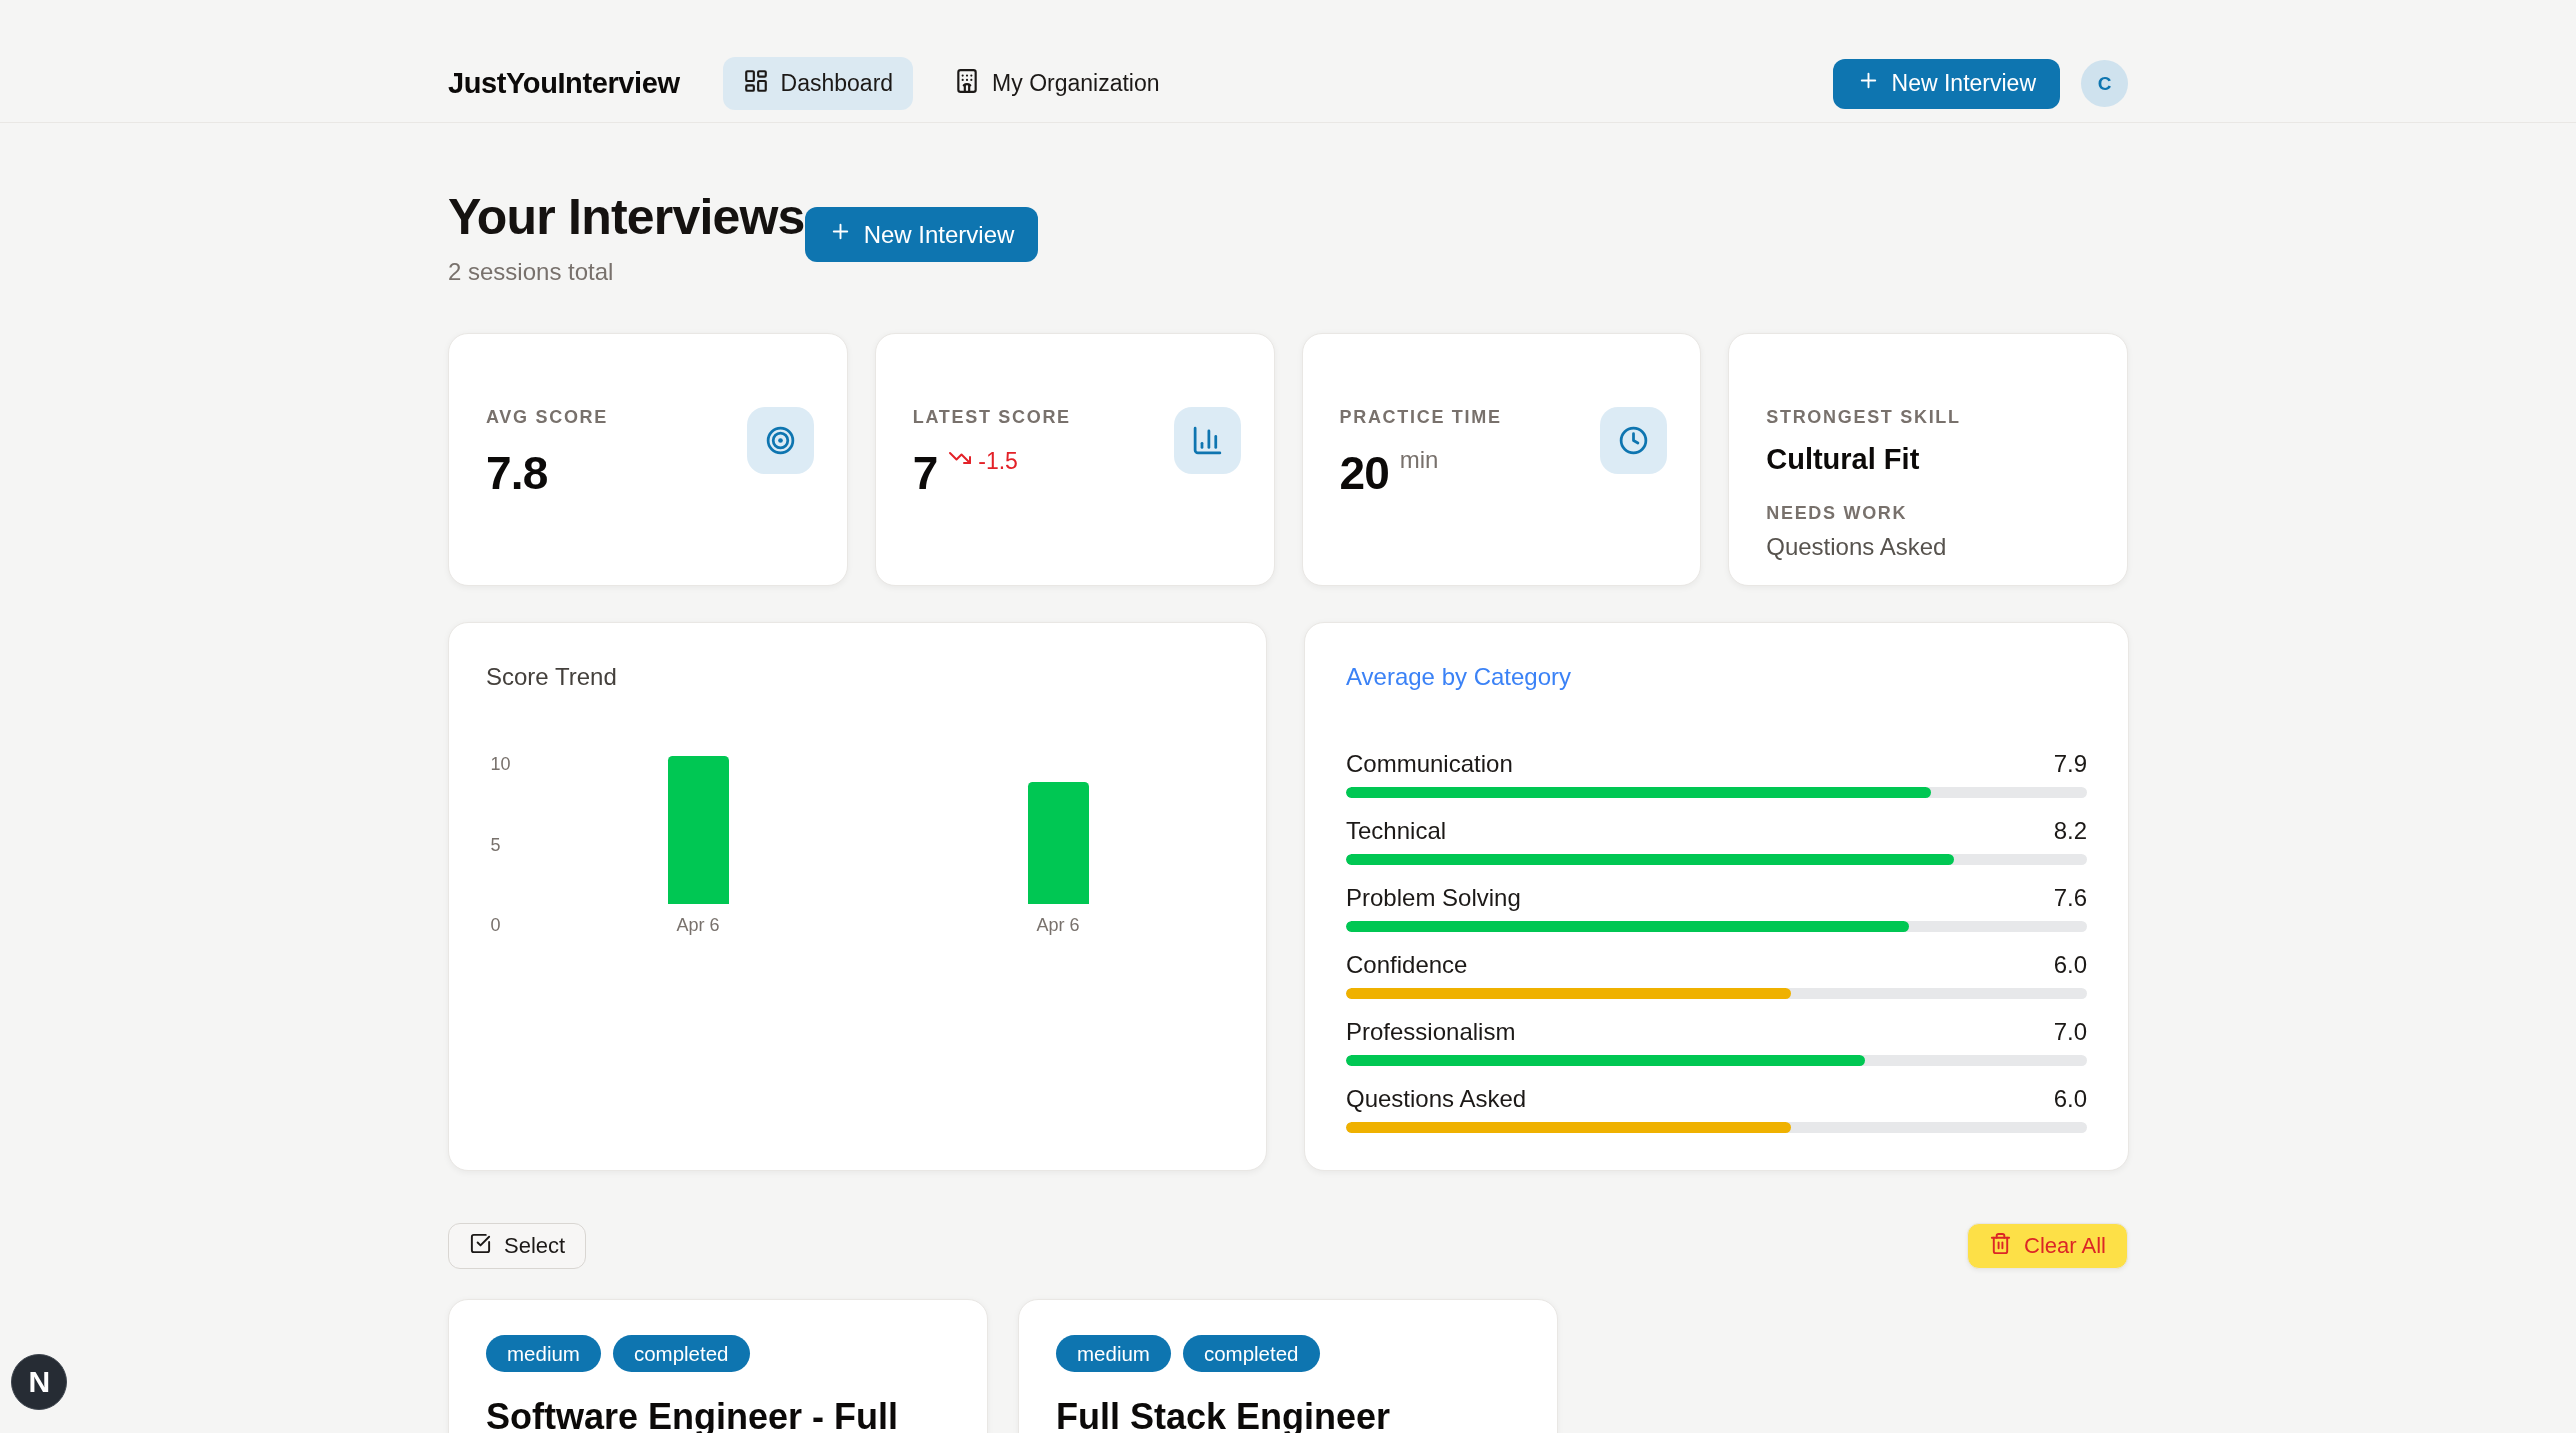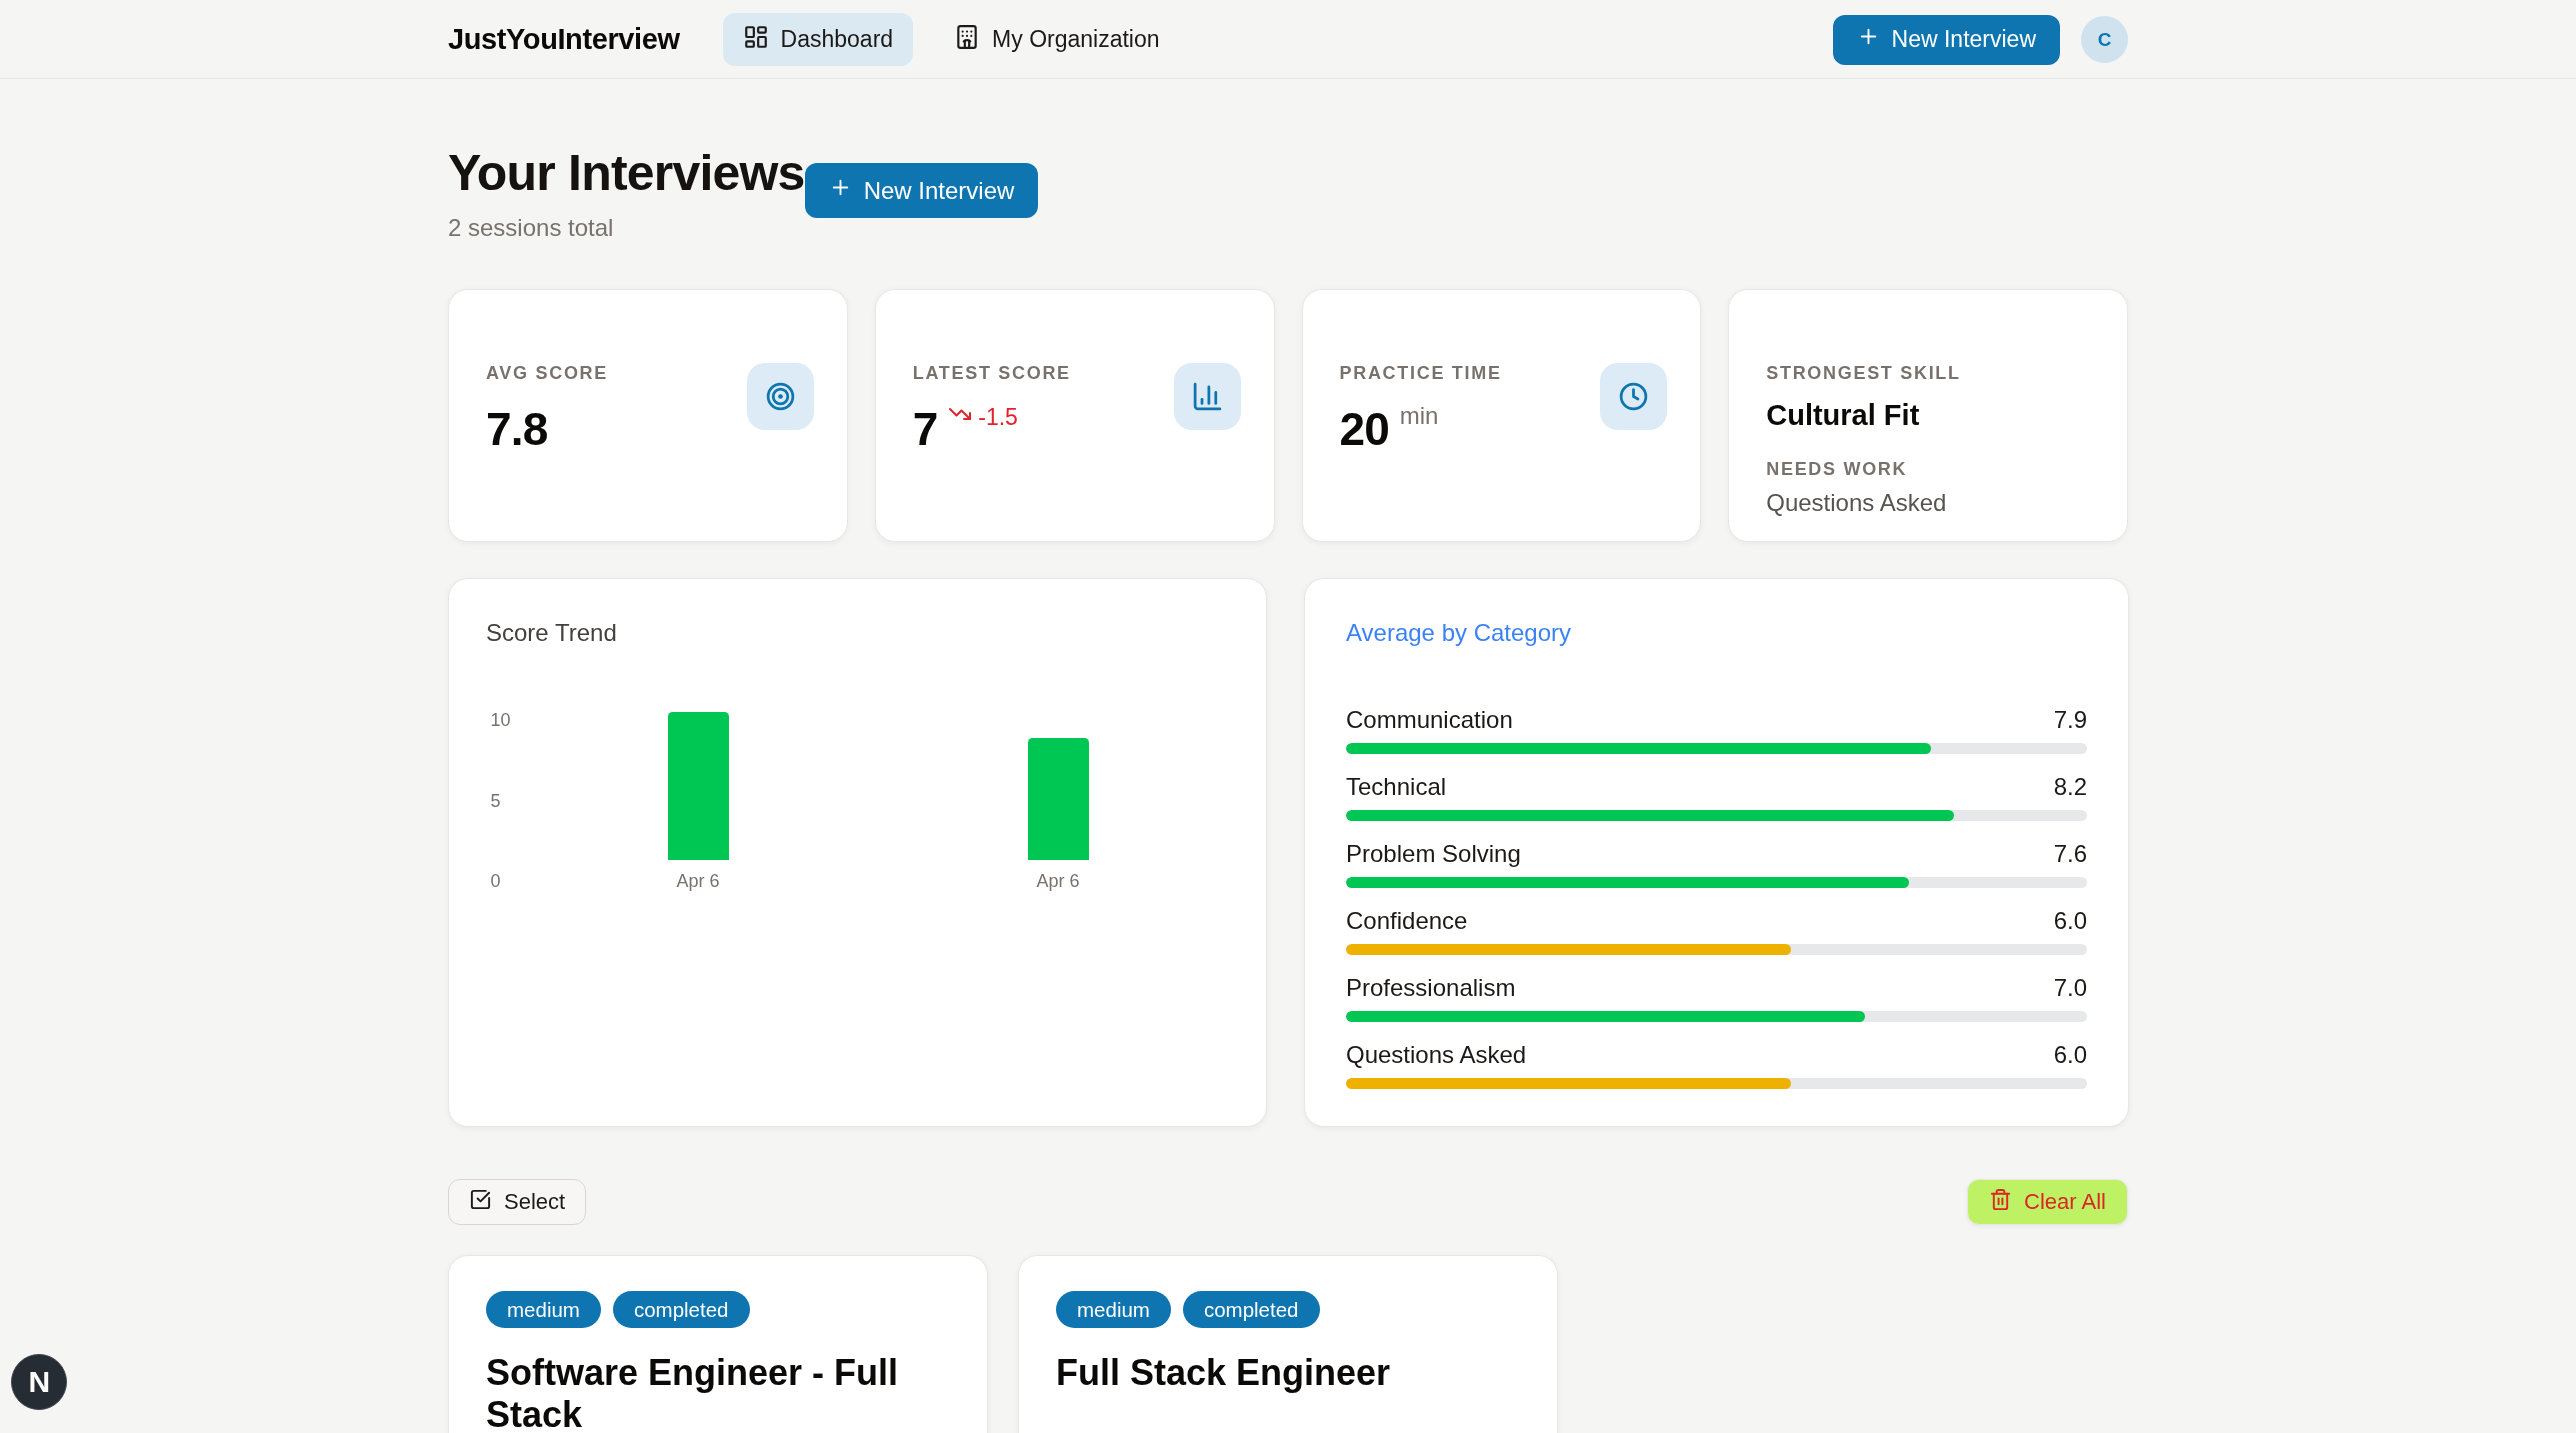--- a/index.html
+++ b/index.html
@@ -5,21 +5,21 @@
   * { margin:0; padding:0; box-sizing:border-box; }
   html,body { width:2576px; height:1433px; overflow:hidden; }
   body {
     font-family:"Liberation Sans","DejaVu Sans",sans-serif;
     background:#f5f5f4; color:#1c1917;
     -webkit-font-smoothing:antialiased;
   }
   .container { width:1680px; margin:0 auto; }
 
   
-  .header { height:79px; background:#f5f5f4; border-bottom:0.8px solid #e9e7e4; }
+  .header { height:79px; background:#f5f5f4; border-bottom:0.8px solid #e9e7e4;margin-top:44px; }
   .header-inner { height:79px; display:flex; align-items:center; }
   .logo { font-size:29px; font-weight:800; letter-spacing:-0.4px; color:#0c0a09; }
   .nav { display:flex; align-items:center; gap:21px; margin-left:43px; flex:1; }
   .nav-item { display:inline-flex; align-items:center; gap:12px; font-size:23px; font-weight:500;
               color:#1c1917; padding:10.7px 20px; border-radius:12px; cursor:pointer; }
   .nav-item.active { background:#dbe9f2; }
   .nav-item svg { width:26px; height:26px; }
   .header-right { display:flex; align-items:center; gap:21px; }
   .btn-primary { display:inline-flex; align-items:center; gap:12px; background:#0e75b0; color:#fff;
                  border:none; border-radius:12px; font-size:23px; font-weight:500;
@@ -76,21 +76,21 @@
   .cat-track { margin-top:7.6px; height:11.4px; border-radius:6px; background:#e7e8ea; overflow:hidden; }
   .cat-fill { height:100%; border-radius:6px; }
 
   
   .actions-row { margin-top:52px; display:flex; justify-content:space-between; align-items:center; }
   .btn-outline { display:inline-flex; align-items:center; gap:12px; height:46px; padding:16px 20px;
                  border-radius:12px; border:1.5px solid #d9d6d2; background:#f7f6f5; font-size:22px;
                  font-weight:500; color:#1c1917; cursor:pointer; font-family:inherit; }
   .btn-outline svg { width:23px; height:23px; }
   .btn-danger { display:inline-flex; align-items:center; gap:12px; height:46px; padding:0 21px;
-                border-radius:12px; border:1.5px solid #e9e7e4; background:#bef264; font-size:22px;
+                border-radius:12px; border:1.5px solid #e9e7e4; background:#fde047; font-size:22px;
                 font-weight:500; color:#dc2626; cursor:pointer; font-family:inherit;
                 box-shadow:0 1.5px 4.6px rgba(28,25,23,.05); }
   .btn-danger svg { width:23px; height:23px; }
 
   
   .sessions-grid { margin-top:30px; display:grid; grid-template-columns:repeat(3,1fr); gap:30px; }
   .session-card { height:327px; padding:35px 37px; cursor:pointer; }
   .badge-row { display:flex; gap:12px; }
   .badge { display:inline-flex; align-items:center; height:37px; padding:0 21px; border-radius:19px;
            background:#0e75b0; color:#fff; font-size:20.5px; font-weight:500; }

